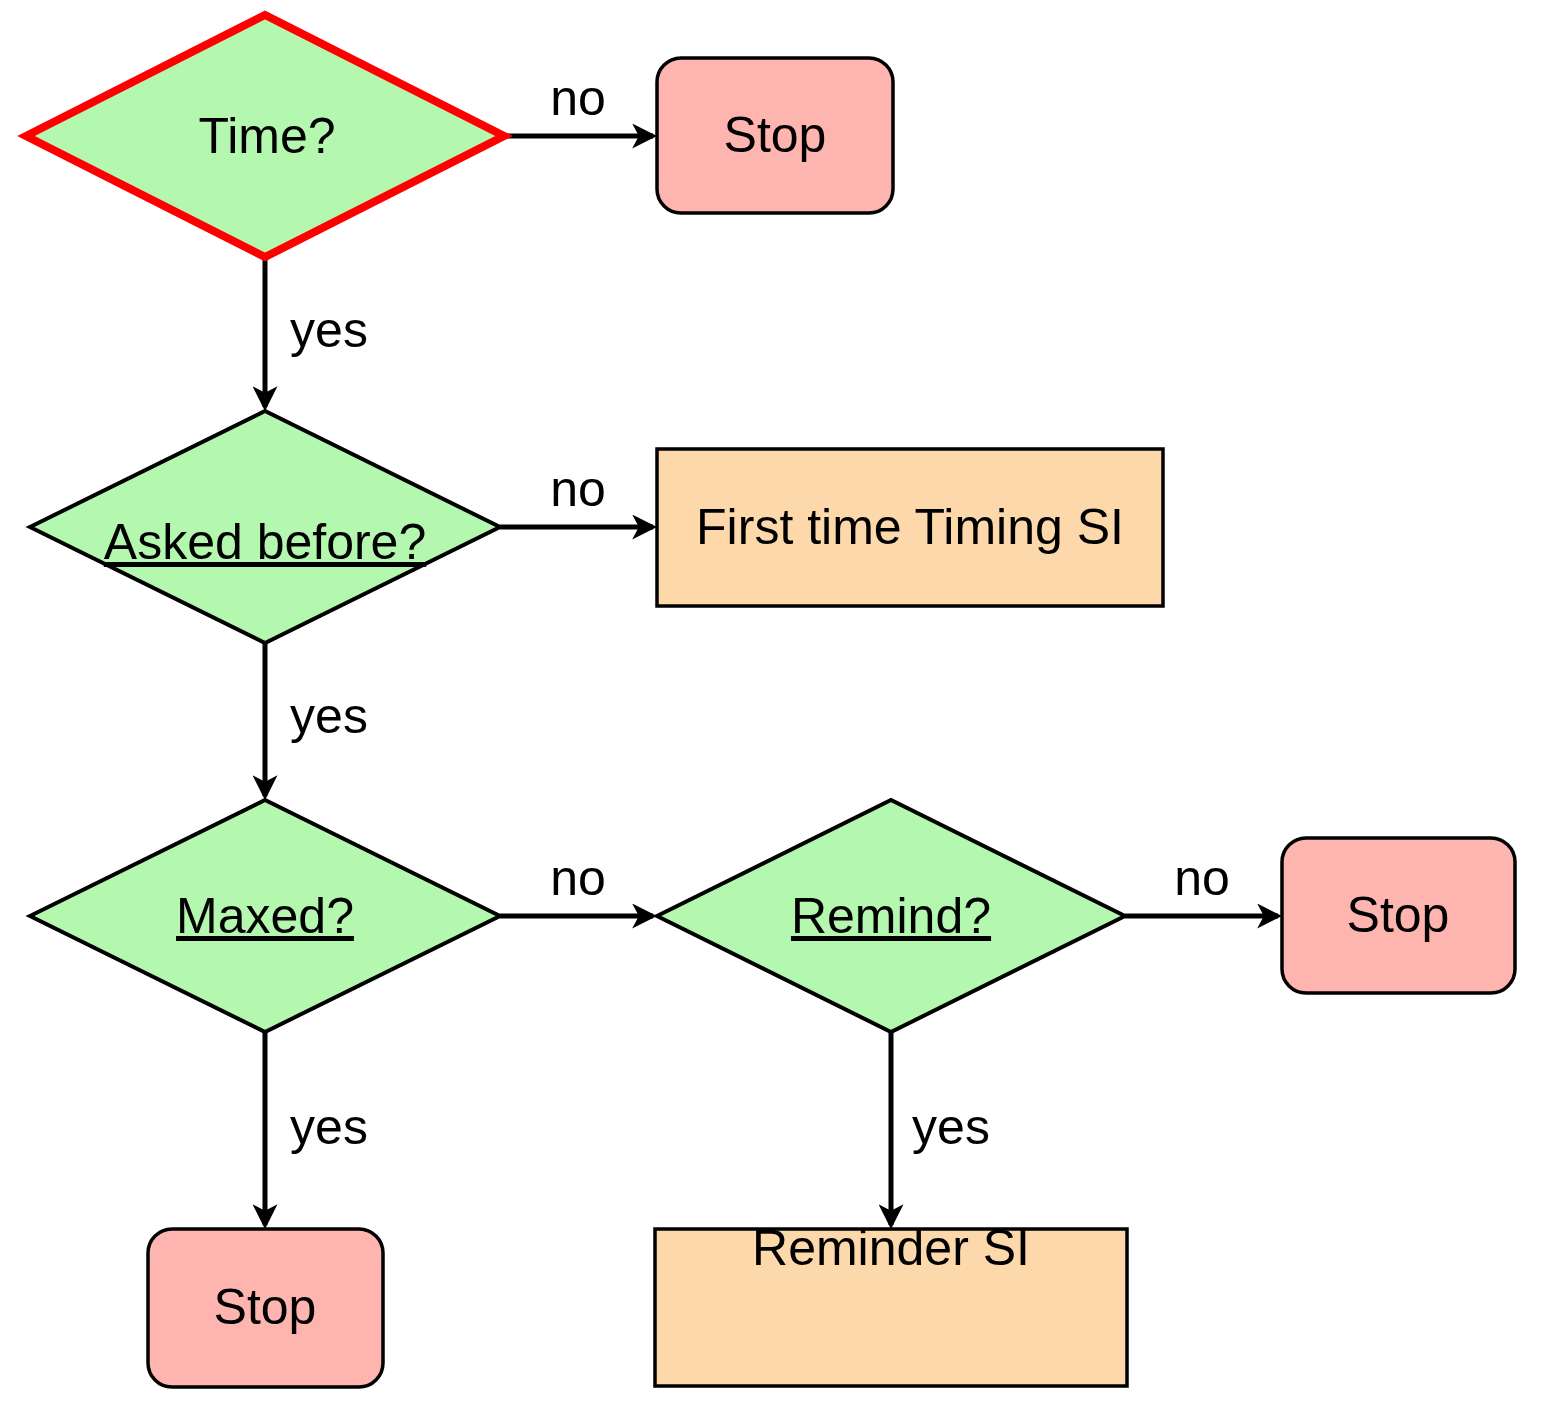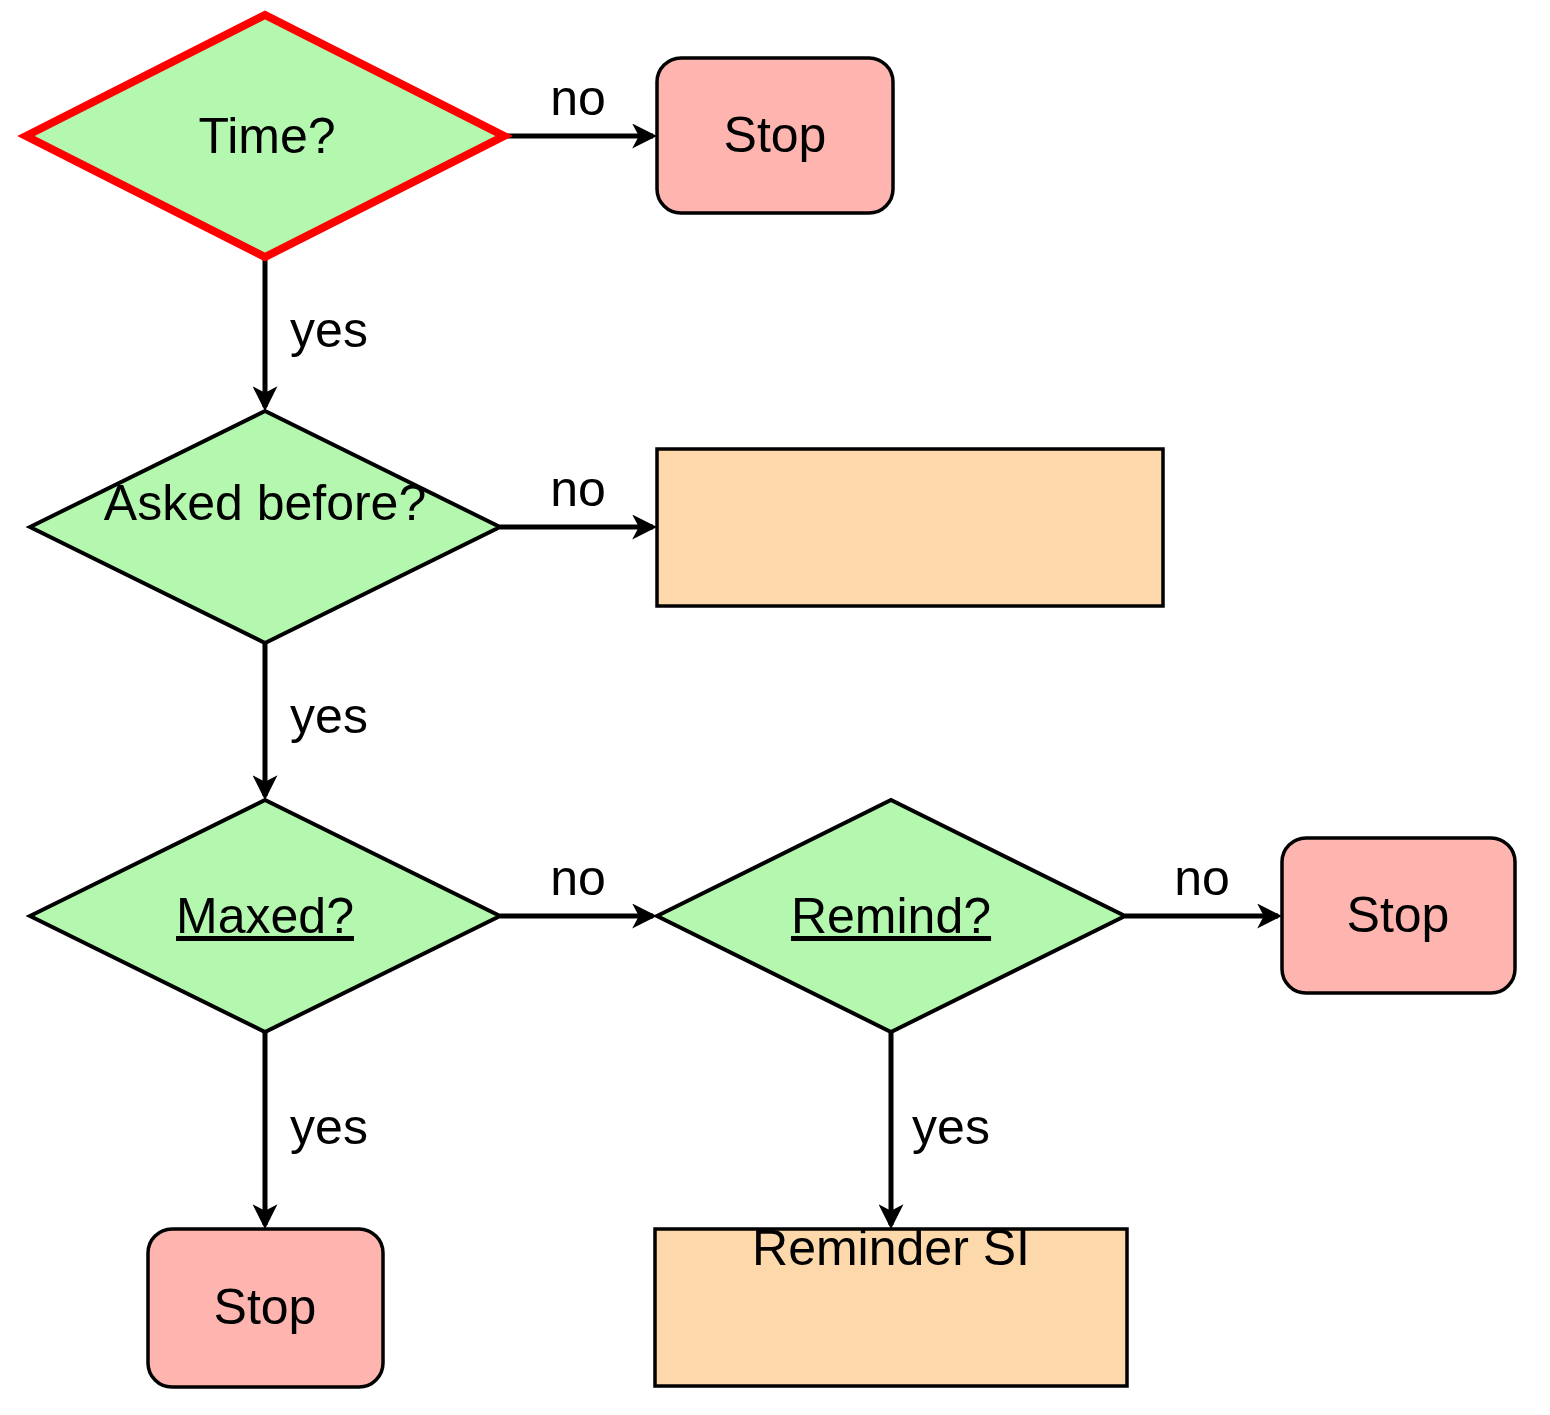--- a/index.html
+++ b/index.html
@@ -69,21 +69,22 @@
 
     <rect x="1282" y="838" width="233" height="155" rx="24" ry="24" stroke-width="3.5" fill="#feb5af" stroke="#000000"></rect>
 
     <rect x="148" y="1229" width="235" height="158" rx="24" ry="24" stroke-width="3.5" fill="#feb5af" stroke="#000000"></rect>
 
     <rect x="655" y="1229" width="472" height="157" stroke-width="3.5" fill="#fdd8ab" stroke="#000000"></rect>
   </svg>
 
   <div class="node-label" style="left:267px; top:136px;">Time?</div>
   <div class="node-label" style="left:775px; top:135px;">Stop</div>
-  <div class="node-label" style="left:265px; top:503px;">Asked before?</div>
+  <div class="node-label" style="left:265px; top:542px;text-decoration:underline;">Asked before?</div>
+  <div class="node-label" style="left:910px; top:527px;">First time Timing SI</div>
   <div class="node-label" style="left:265px; top:916px;text-decoration:underline;">Maxed?</div>
   <div class="node-label" style="left:891px; top:916px;text-decoration:underline;">Remind?</div>
   <div class="node-label" style="left:1398px; top:915px;">Stop</div>
   <div class="node-label" style="left:265px; top:1307px;">Stop</div>
   <div class="node-label" style="left:891px; top:1248px;">Reminder SI</div>
 
   <div class="edge-label" style="left:578px; top:98px;">no</div>
   <div class="edge-label" style="left:329px; top:330px;">yes</div>
   <div class="edge-label" style="left:578px; top:489px;">no</div>
   <div class="edge-label" style="left:329px; top:716px;">yes</div>

